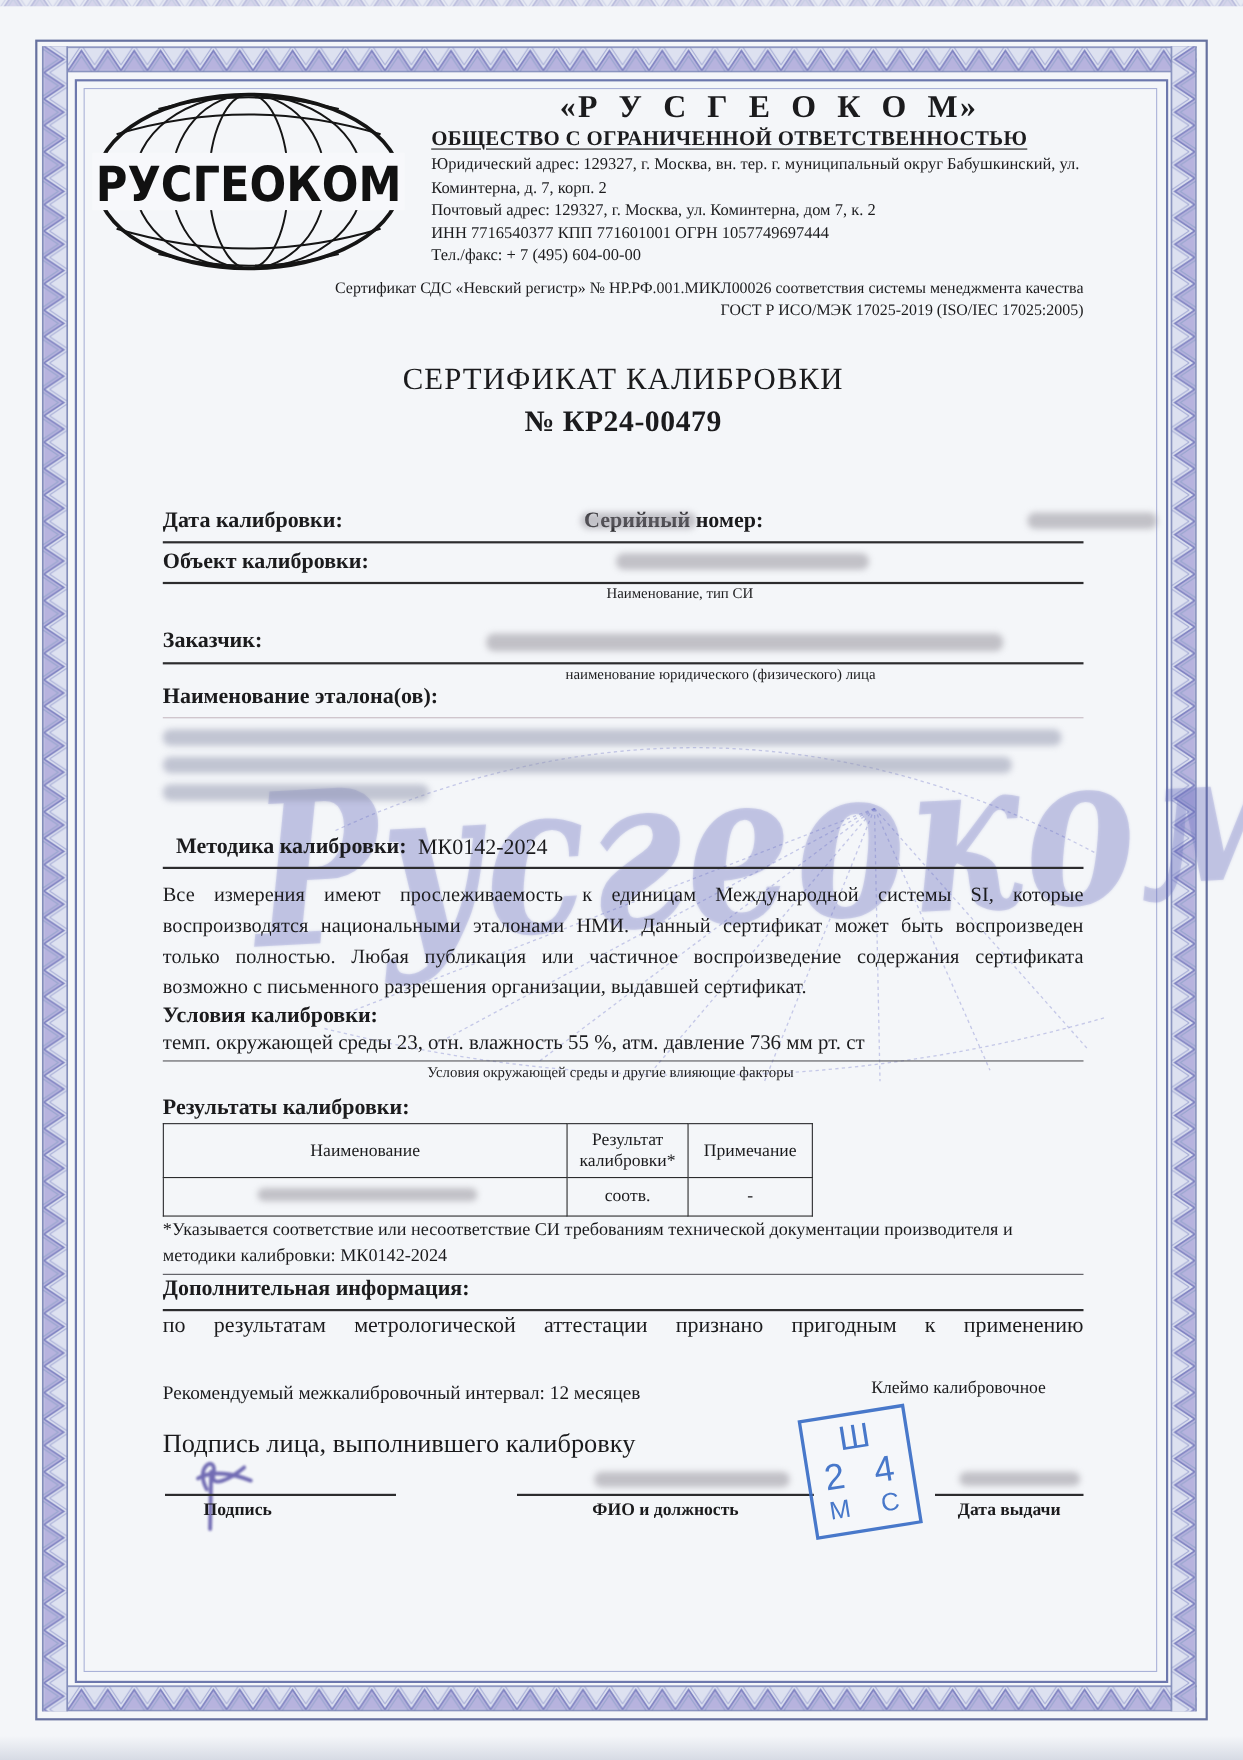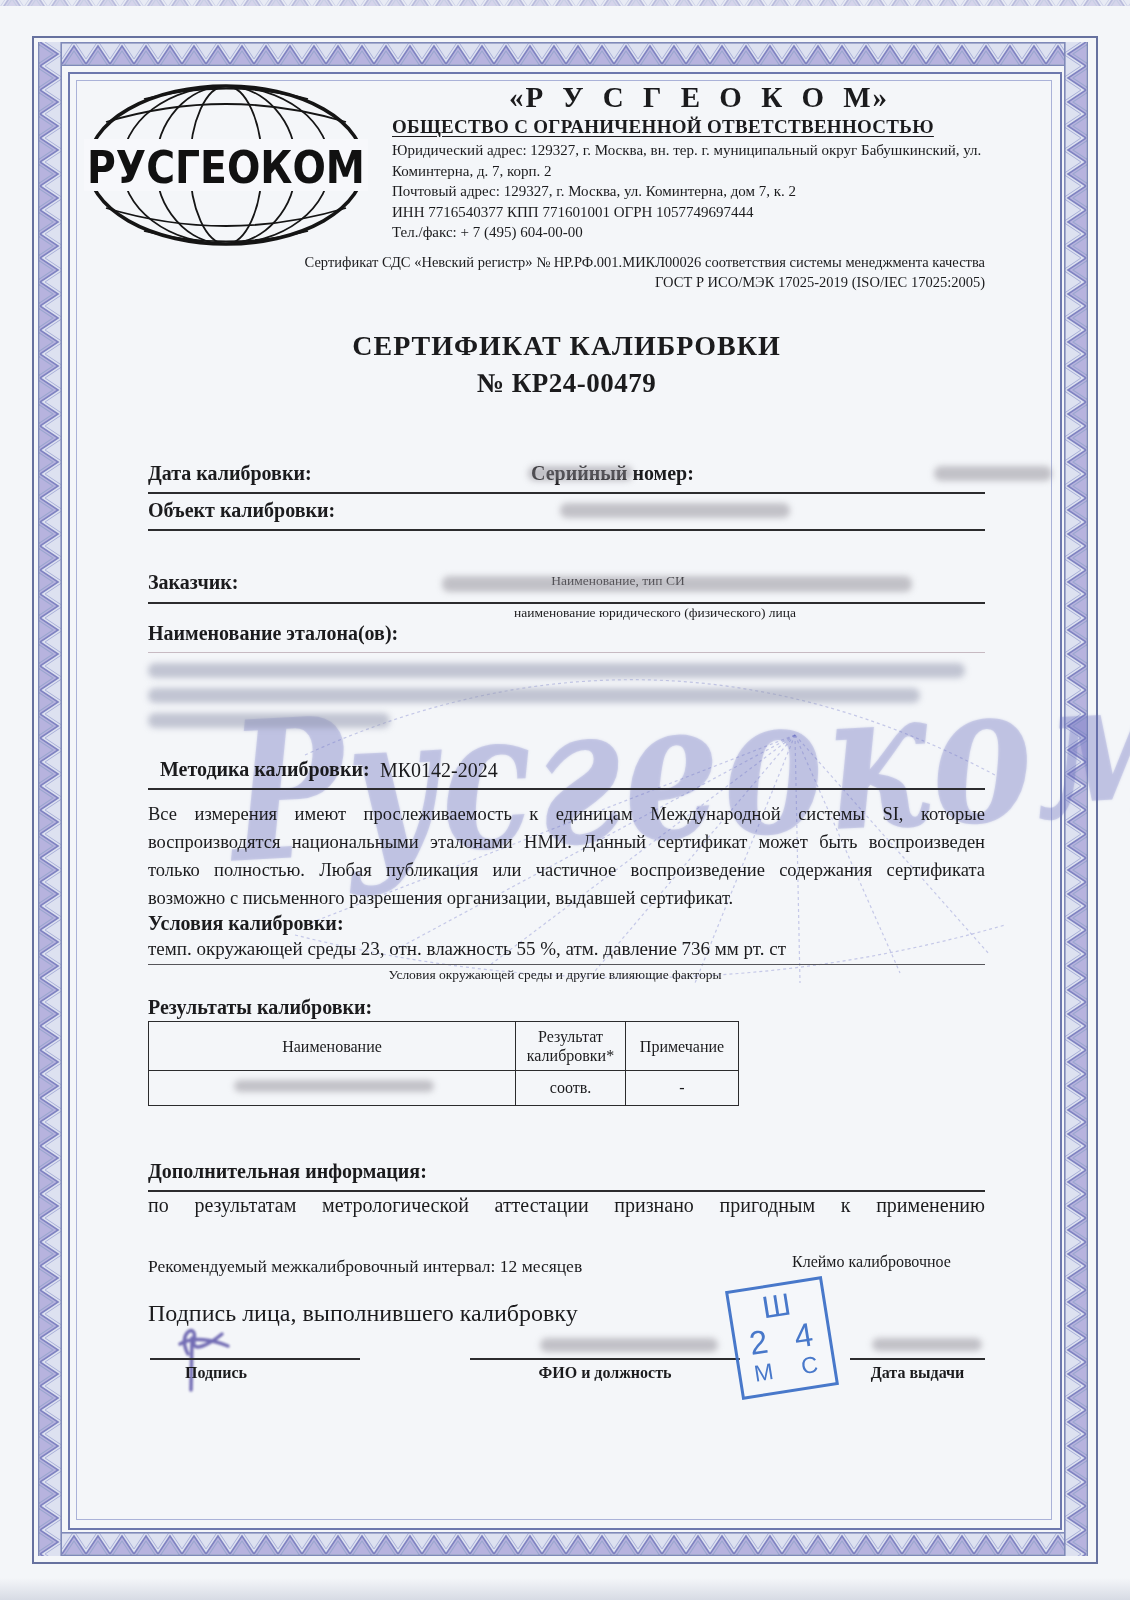--- a/index.html
+++ b/index.html
@@ -22,21 +22,21 @@
 
   
   .logo{position:absolute;left:80px;top:82px;}
   .hdr{position:absolute;left:392px;top:80px;width:614px;}
   .hdr-company{font-size:29px;font-weight:bold;text-align:center;letter-spacing:2px;word-spacing:8px;line-height:34px;}
   .hdr-form{font-size:19px;font-weight:bold;text-decoration:underline;text-underline-offset:3px;line-height:26px;letter-spacing:.3px;}
   .hdr-addr{font-size:15px;line-height:20.5px;}
   .sds{position:absolute;left:148px;top:252px;width:837px;text-align:right;font-size:14.5px;line-height:20px;}
 
   
-  .title1{position:absolute;left:148px;top:330px;width:837px;text-align:center;font-size:28px;font-weight:bold;letter-spacing:1px;}
+  .title1{position:absolute;left:148px;top:330px;width:837px;text-align:center;font-size:28px;font-weight:normal;letter-spacing:1px;}
   .title2{position:absolute;left:148px;top:368px;width:837px;text-align:center;font-size:27px;font-weight:bold;letter-spacing:.5px;}
 
   
   .abs{position:absolute;}
   .row{position:absolute;left:148px;width:837px;}
   .rule{border-bottom:2px solid #2c2c2e;}
   .rule-thin{border-bottom:1.5px solid #55555a;}
   .rule-faint{border-bottom:1.5px solid #c7bac2;}
   .lbl{font-size:20px;font-weight:bold;}
   .val{font-size:19px;}
@@ -163,21 +163,21 @@
     <span class="lbl abs" style="left:0;top:2px;">Дата калибровки:</span>
     <span class="lbl abs" style="left:383px;top:2px;">Серийный номер:</span>
   </div>
   <div class="redact" style="left:528px;top:466px;width:105px;height:15px;"></div>
   <div class="redact" style="left:934px;top:466px;width:118px;height:15px;"></div>
 
   <div class="row rule" style="top:497px;height:32px;">
     <span class="lbl abs" style="left:0;top:2px;">Объект калибровки:</span>
   </div>
   <div class="redact" style="left:560px;top:503px;width:230px;height:15px;"></div>
-  <div class="caption abs" style="left:328px;top:532px;width:580px;margin-top:41px;">Наименование, тип СИ</div>
+  <div class="caption abs" style="left:328px;top:532px;width:580px;">Наименование, тип СИ</div>
 
   <div class="row rule" style="top:568px;height:34px;">
     <span class="lbl abs" style="left:0;top:3px;">Заказчик:</span>
   </div>
   <div class="redact" style="left:442px;top:576px;width:470px;height:16px;"></div>
   <div class="caption abs" style="left:365px;top:605px;width:580px;">наименование юридического (физического) лица</div>
 
   <div class="row rule-faint" style="top:622px;height:30px;">
     <span class="lbl abs" style="left:0;top:0;">Наименование эталона(ов):</span>
   </div>
@@ -220,20 +220,21 @@
       <tr>
         <td>
           <div class="redact" style="left:85px;top:9px;width:200px;height:12px;"></div>
         </td>
         <td>соотв.</td>
         <td>-</td>
       </tr>
     </tbody>
   </table>
 
+  <div class="row rule-thin" style="top:1106px;font-size:16.5px;line-height:23px;padding-bottom:6px;">*Указывается соответствие или несоответствие СИ требованиям технической документации производителя и методики калибровки: МК0142-2024</div>
 
   <div class="row rule" style="top:1158px;height:32px;">
     <span class="lbl abs" style="left:0;top:2px;">Дополнительная информация:</span>
   </div>
   <div class="row just-full" style="top:1194px;font-size:20px;">по результатам метрологической аттестации признано пригодным к применению</div>
 
   <div class="abs" style="left:148px;top:1256px;font-size:17.5px;">Рекомендуемый межкалибровочный интервал: 12 месяцев</div>
   <div class="abs" style="left:750px;top:1253px;font-size:16px;margin-left:42px;">Клеймо калибровочное</div>
 
   <div class="abs" style="left:148px;top:1300px;font-size:24px;">Подпись лица, выполнившего калибровку</div>

